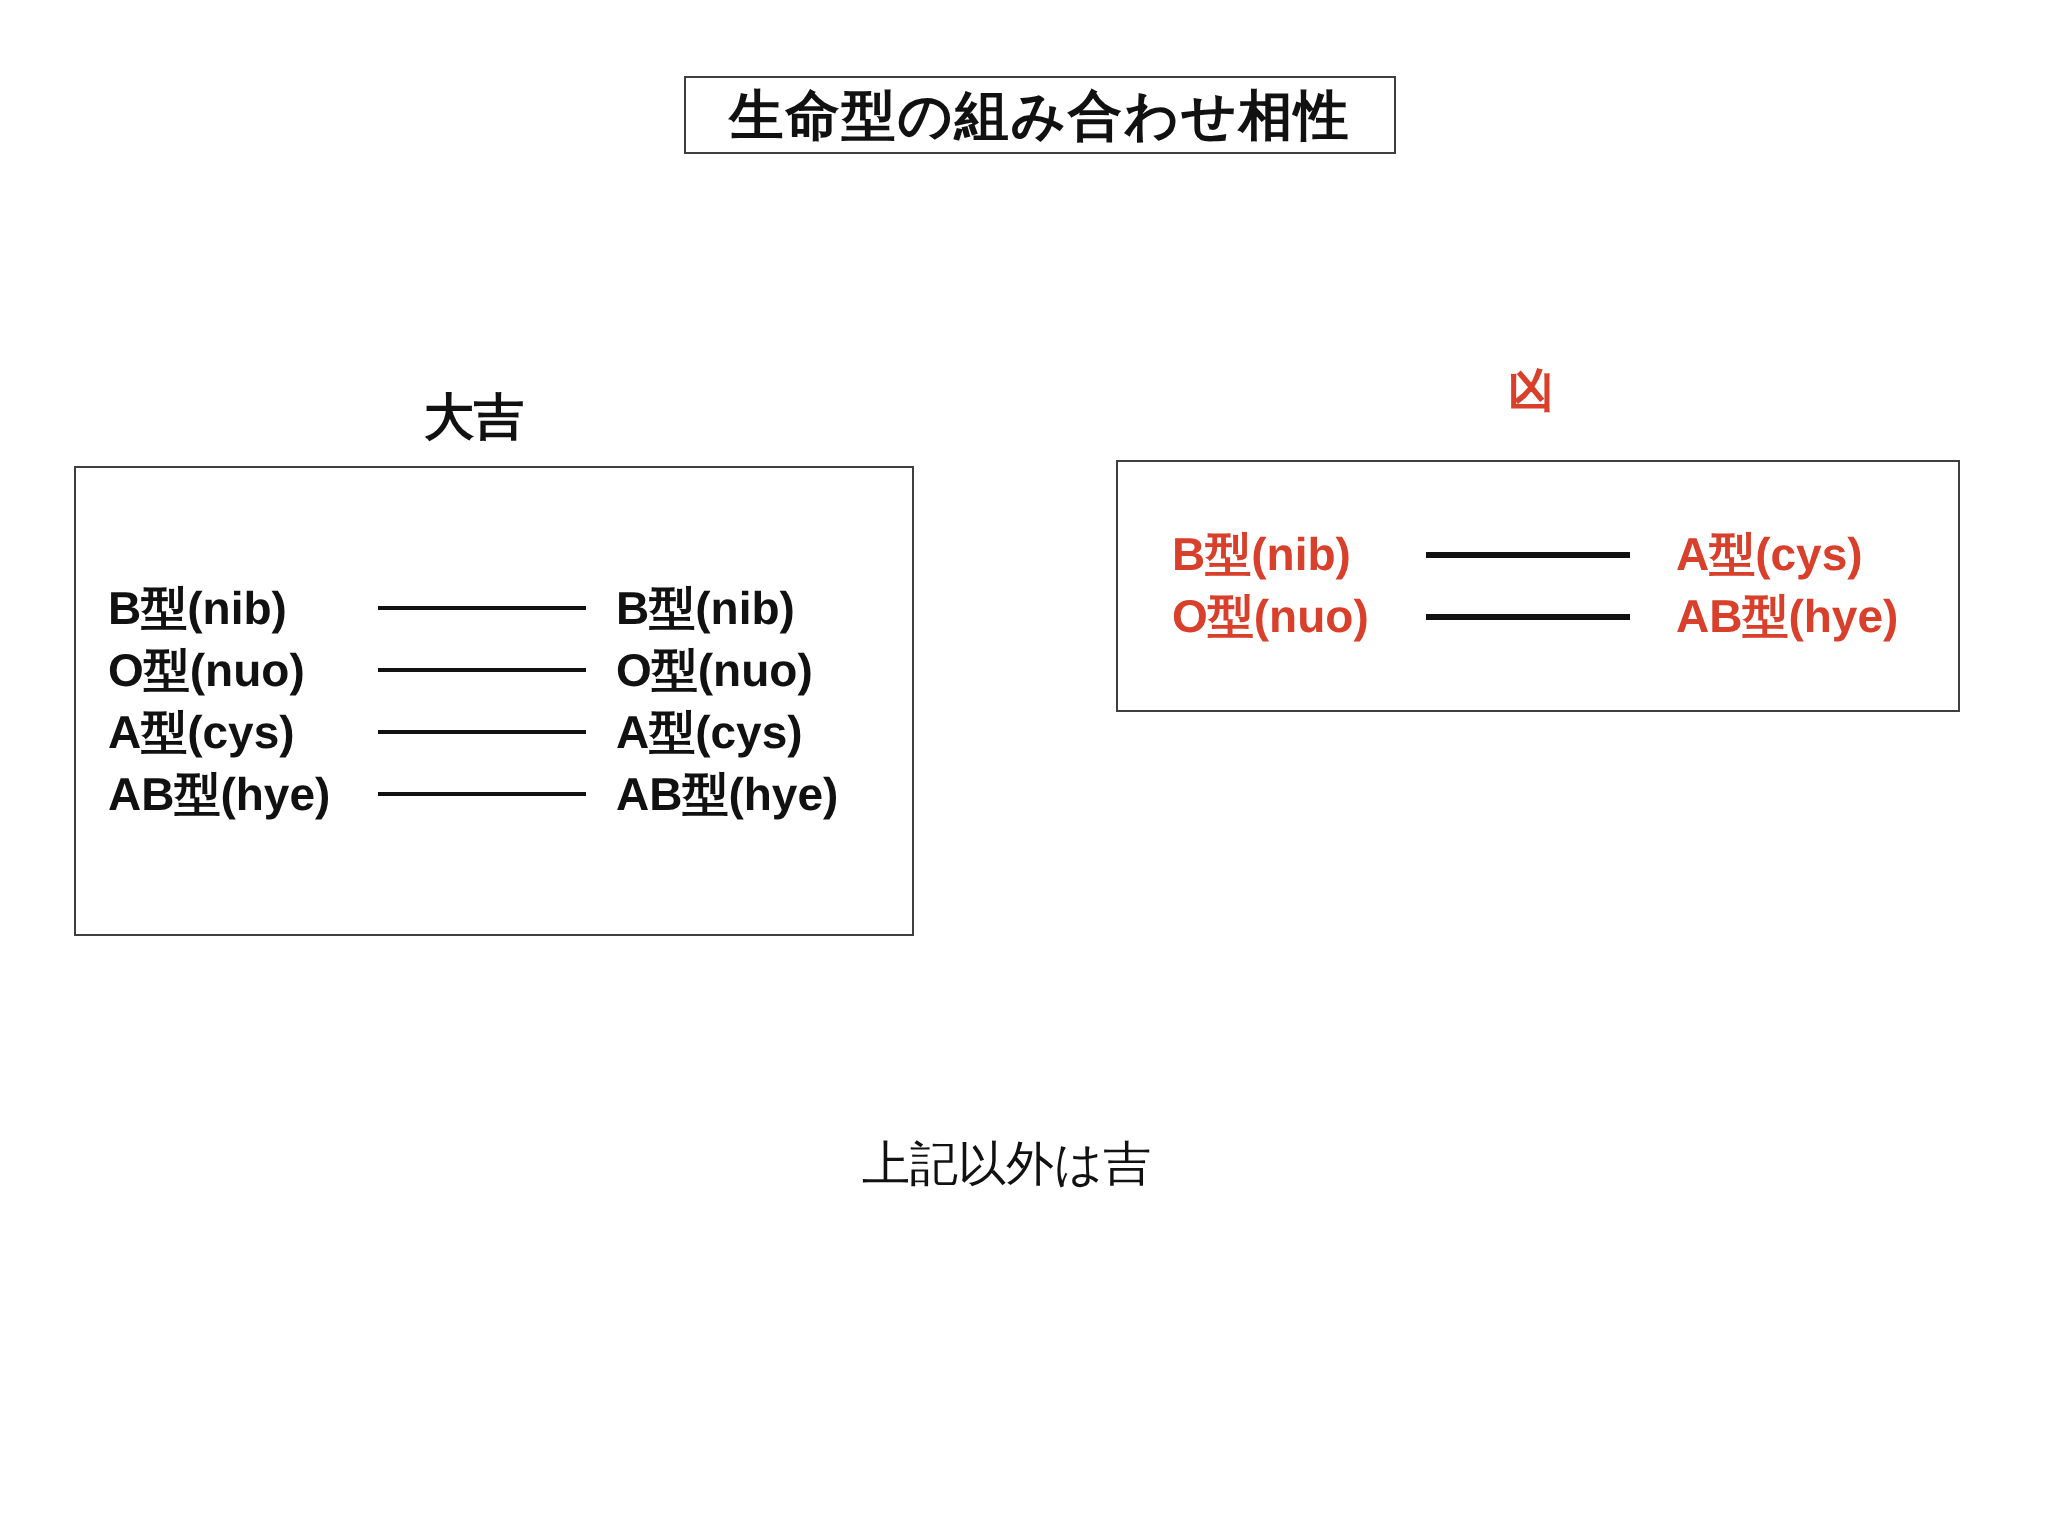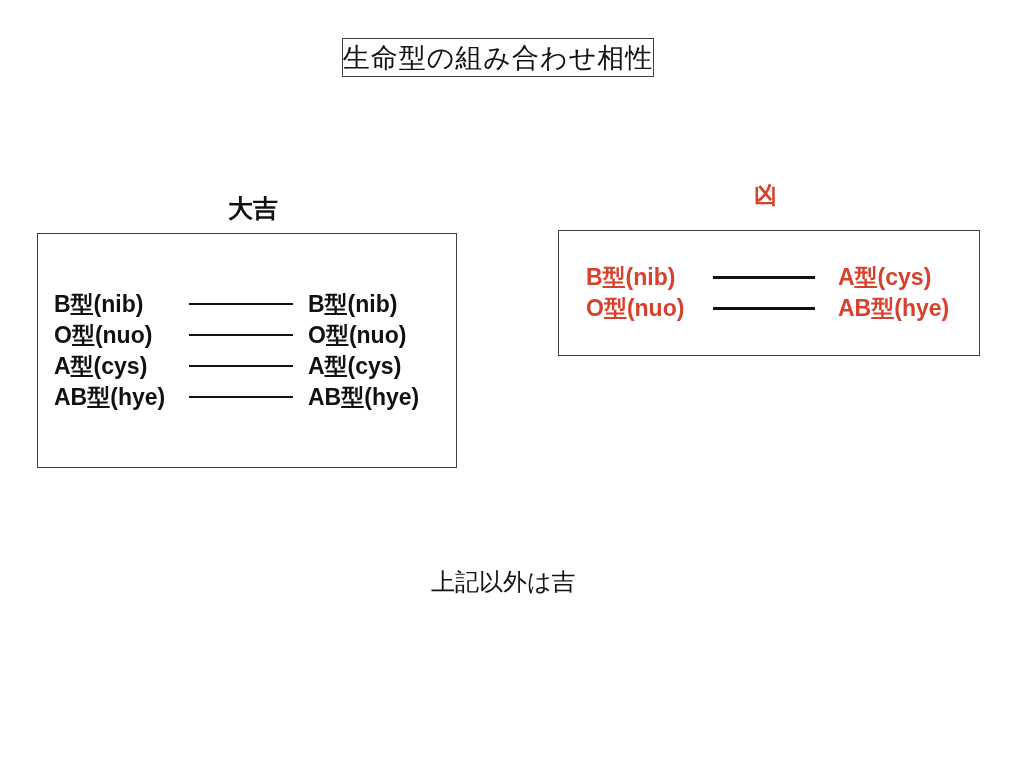--- a/index.html
+++ b/index.html
@@ -9,35 +9,35 @@
     font-family: "Liberation Sans", sans-serif;
     color: #111111;
     position: relative;
     overflow: hidden;
   }
   .abs { position: absolute; }
 
   
   .title-box {
     left: 342px; top: 38px;
-    width: 312px; height: 39px;
+    width: 356px; height: 39px;
     border: 1.5px solid #3f3f3f;
     box-sizing: border-box;
     display: flex; align-items: flex-end; justify-content: center;
-    font-size: 27px; font-weight: 400;
+    font-size: 27px; font-weight: 700;
     letter-spacing: 1px;
     white-space: nowrap;
   }
 
   
   .section-label {
     font-weight: 700;
     white-space: nowrap;
   }
-  .label-daikichi { left: 212px; top: 192px; font-size: 25px; margin-left: 16px; }
+  .label-daikichi { left: 212px; top: 192px; font-size: 25px; }
   .label-kyou    { left: 754px; top: 180px; font-size: 23px; }
 
   
   .pair-box {
     border: 1.5px solid #3f3f3f;
     box-sizing: border-box;
     display: flex; flex-direction: column;
     justify-content: center;
   }
   .box-daikichi { left: 37px;  top: 233px; width: 420px; height: 235px; padding: 4px 0; }

